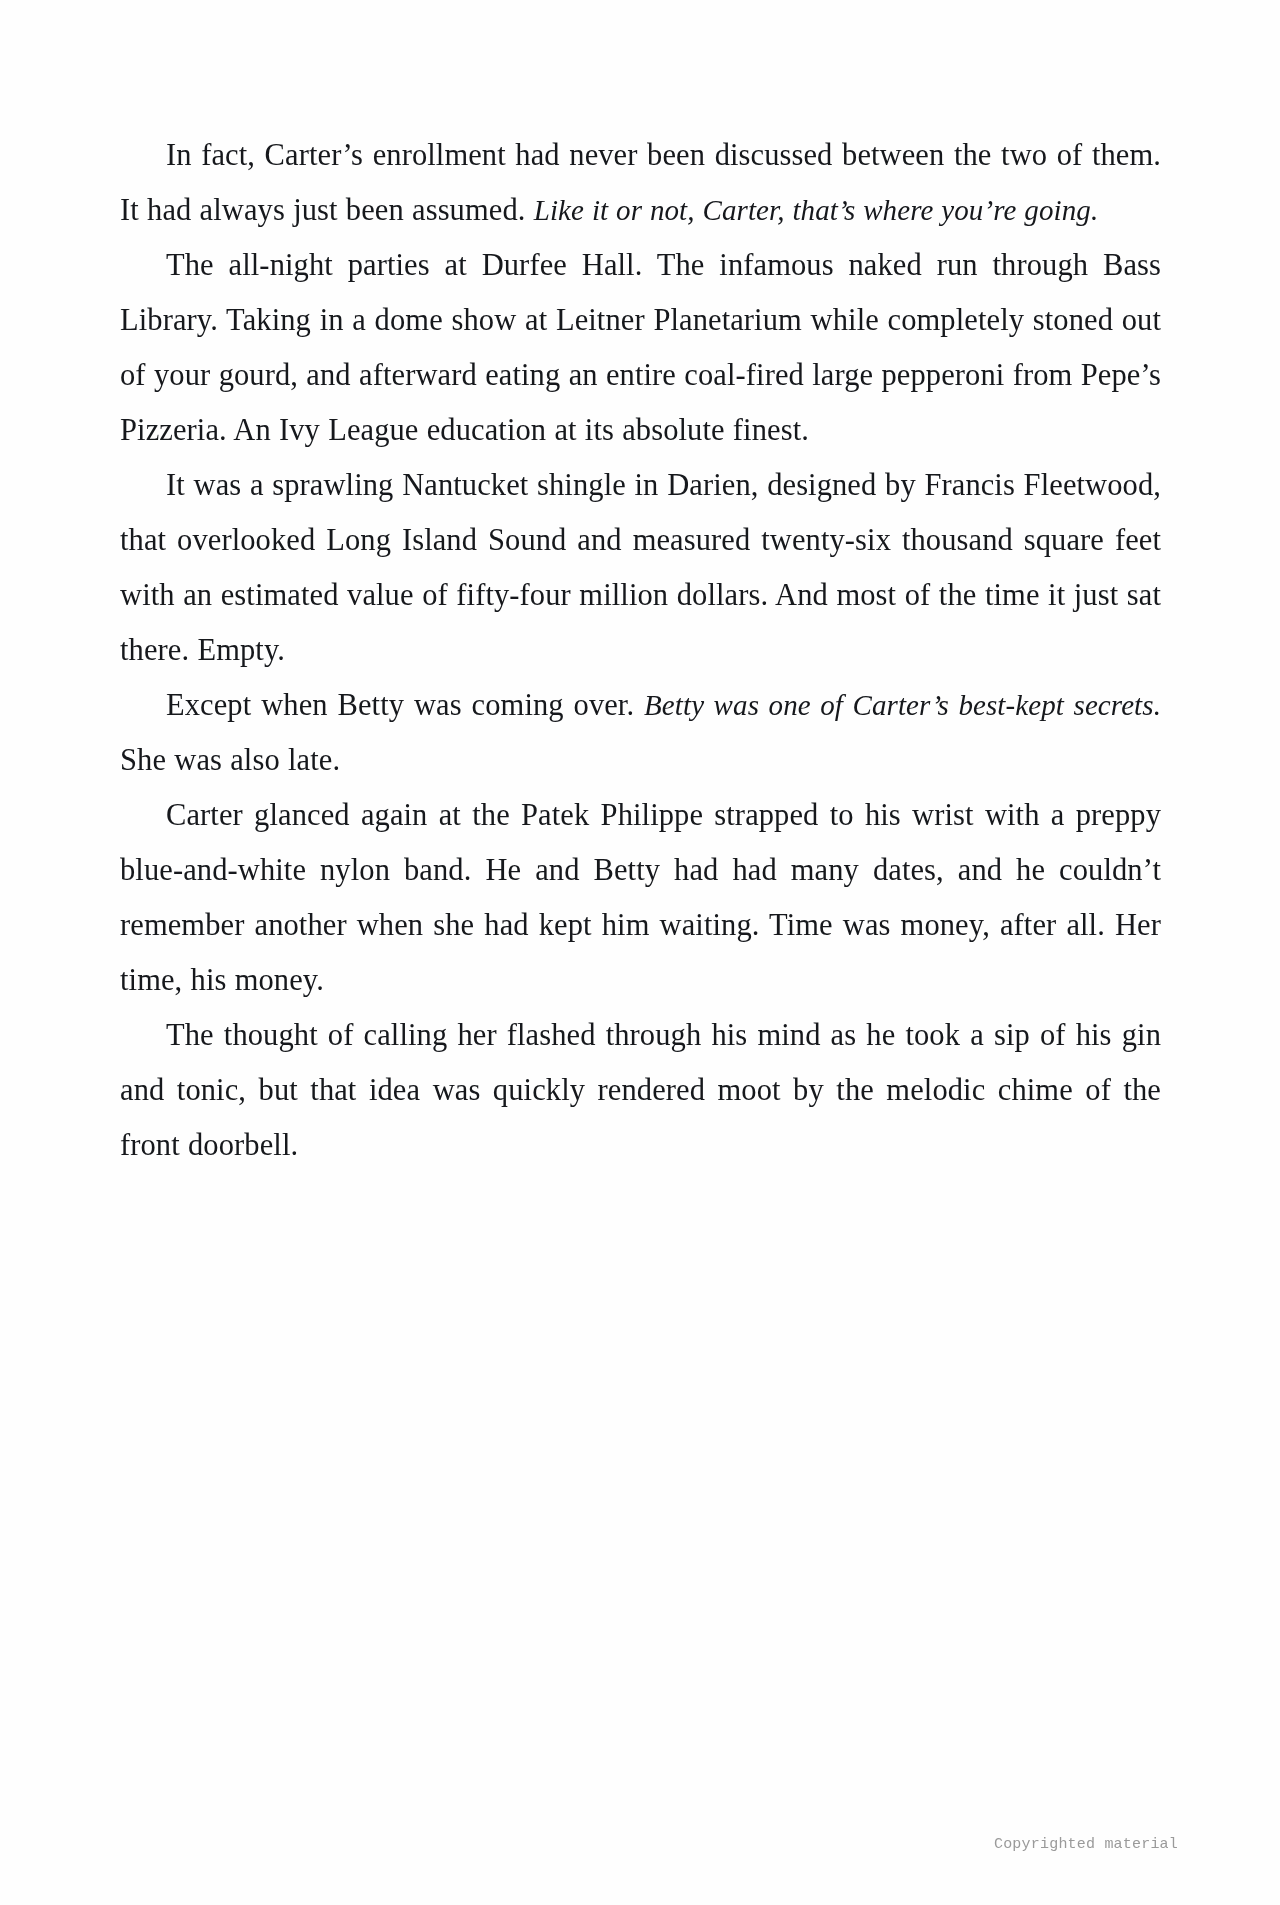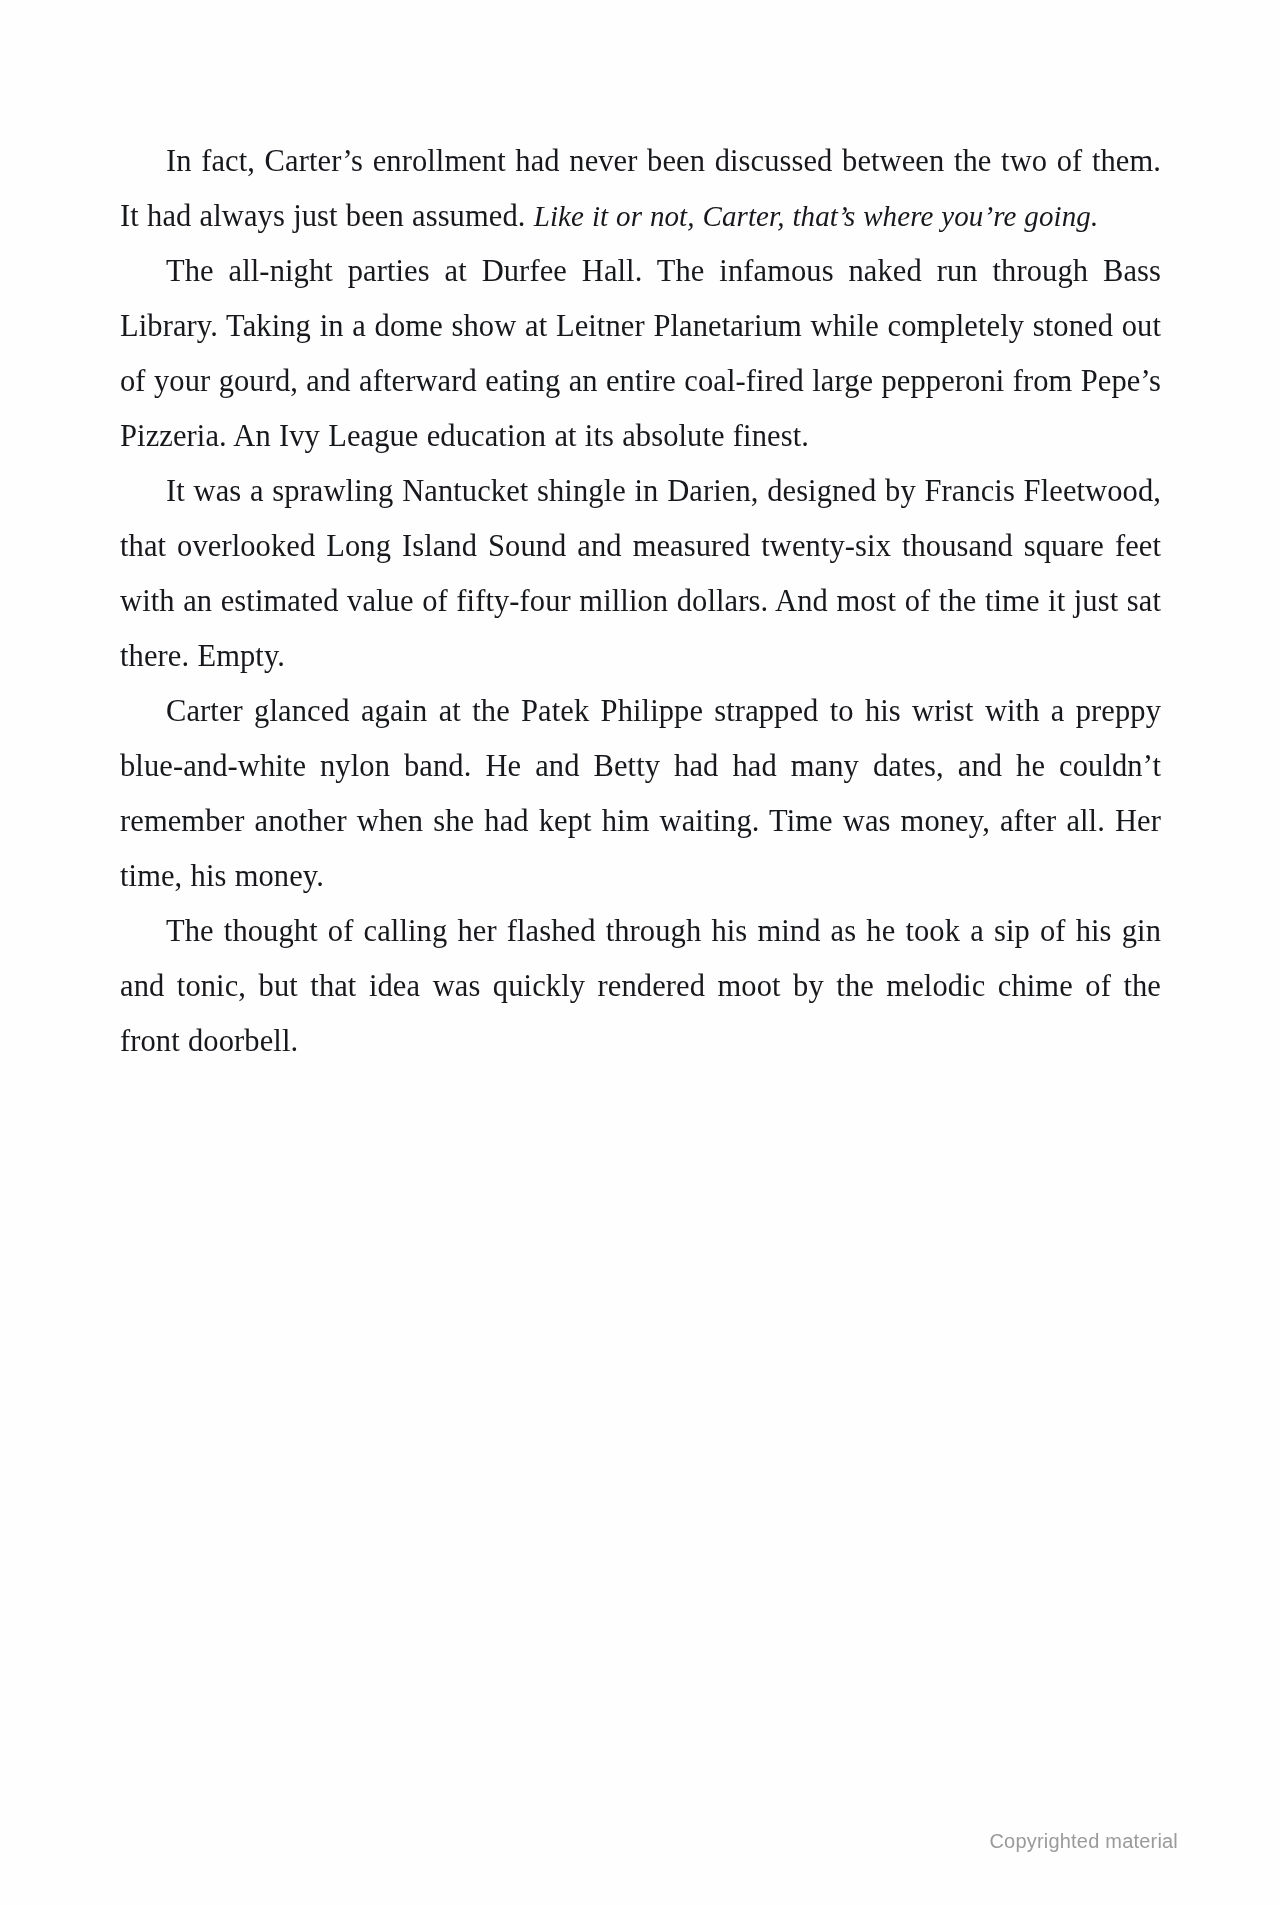--- a/index.html
+++ b/index.html
@@ -19,21 +19,21 @@
     position: absolute;
     top: 0;
     left: 0;
     width: 1280px;
     height: 1905px;
     background: #fefefe;
   }
   .text-column {
     position: absolute;
     left: 120px;
-    top: 134px;
+    top: 128px;
     width: 1041px;
   }
   p.para {
     margin: 0;
     text-indent: 46px;
     text-align: justify;
     font-size: 30.5px;
     line-height: 55px;
     letter-spacing: 0.1px;
     word-spacing: 0.5px;
@@ -46,41 +46,42 @@
   
   p.para .it.small {
     font-style: italic;
     font-size: 29px;
     letter-spacing: 0.1px;
   }
   .copyright {
     position: absolute;
     right: 102px;
     bottom: 52px;
-    font-family: Liberation Sans, sans-serif;
-    font-size: 20px;
+    font-family: Liberation Mono, monospace;
+    font-size: 15px;
     color: #9a9a9a;
     letter-spacing: 0.2px;
     white-space: nowrap;
   }
 </style>
 </head>
 <body>
 
 <div class="page">
   <div class="text-column">
 
     <p class="para"><span>In fact, Carter’s enrollment had never been discussed between the two of them. It had always just been assumed. </span><span class="it small">Like it or not, Carter, that’s where you’re going.</span></p>
 
 
     <p class="para"><span>The all-night parties at Durfee Hall. The infamous naked run through Bass Library. Taking in a dome show at Leitner Planetarium while completely stoned out of your gourd, and afterward eating an entire coal-fired large pepperoni from Pepe’s Pizzeria. An Ivy League education at its absolute finest.</span></p>
 
 
     <p class="para"><span>It was a sprawling Nantucket shingle in Darien, designed by Francis Fleetwood, that overlooked Long Island Sound and measured twenty-six thousand square feet with an estimated value of fifty-four million dollars. And most of the time it just sat there. Empty.</span></p>
 
+    <p class="para"><span>Except when Betty was coming over. </span><span class="it small">Betty was one of Carter’s best-kept secrets.</span><span> She was also late.</span></p>
 
     <p class="para"><span>Carter glanced again at the Patek Philippe strapped to his wrist with a preppy blue-and-white nylon band. He and Betty had had many dates, and he couldn’t remember another when she had kept him waiting. Time was money, after all. Her time, his money.</span></p>
 
     <p class="para"><span>The thought of calling her flashed through his mind as he took a sip of his gin and tonic, but that idea was quickly rendered moot by the melodic chime of the front doorbell.</span></p>
 
   </div>
 
   <div class="copyright">Copyrighted material</div>
 </div>
 

